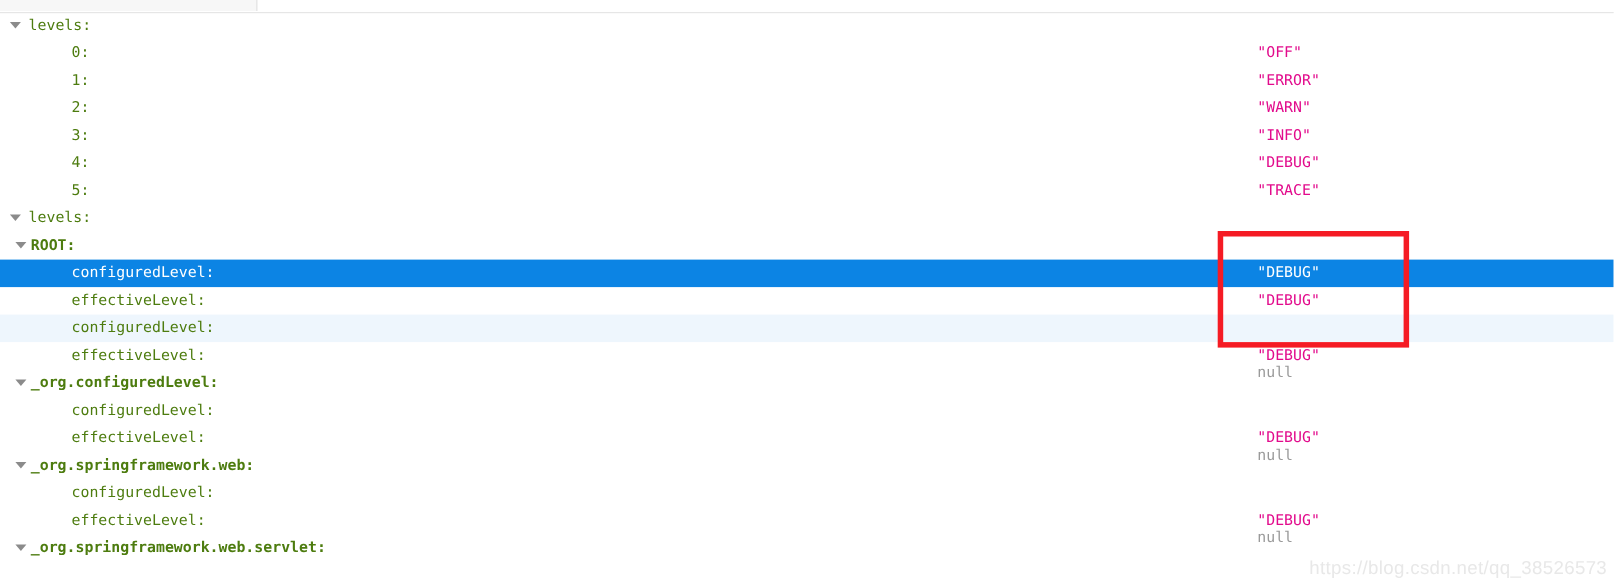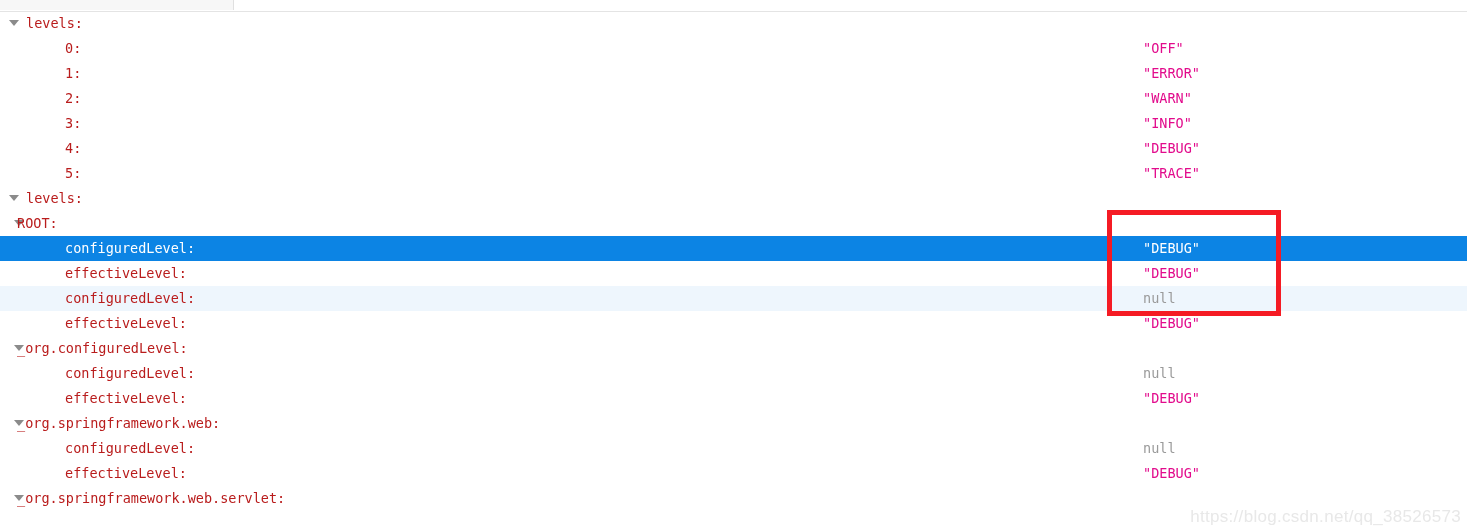--- a/index.html
+++ b/index.html
@@ -50,48 +50,48 @@
     width: 1467px;
     white-space: nowrap;
     font-size: 13.5px;
   }
   .row.selected { background: #0c84e4; }
   .row.hover    { background: #eef6fd; }
 
   .key {
     position: absolute;
     top: 0;
-    color: #b91c1c;
+    color: #4d7c0f;
   }
   .row.selected .key { color: #ffffff; }
 
   
   .ind0 .key { left: 26px; }
-  .ind1 .key { left: 17px; }
+  .ind1 .key { left: 28px; font-weight: bold; }
   .ind3 .key { left: 65px; }
 
   
   .caret {
     position: absolute;
     top: 9px;
     width: 0; height: 0;
     border-left: 5px solid transparent;
     border-right: 5px solid transparent;
     border-top: 6px solid #8b8b8b;
   }
   .ind0 .caret { left: 9px; }
   .ind1 .caret { left: 14px; }
 
   .val {
     position: absolute;
     left: 1143px;
     top: 0;
     color: #e20b8c;
   }
-  .val.nullv { color: #9a9a9a; }
+  .val.nullv { color: #9a9a9a; margin-top: 41px; }
   .row.selected .val { color: #ffffff; }
 
   
   #red-box {
     position: absolute;
     left: 1107px;
     top: 210px;
     width: 164px;
     height: 96px;
     border: 5px solid #f51b24;

